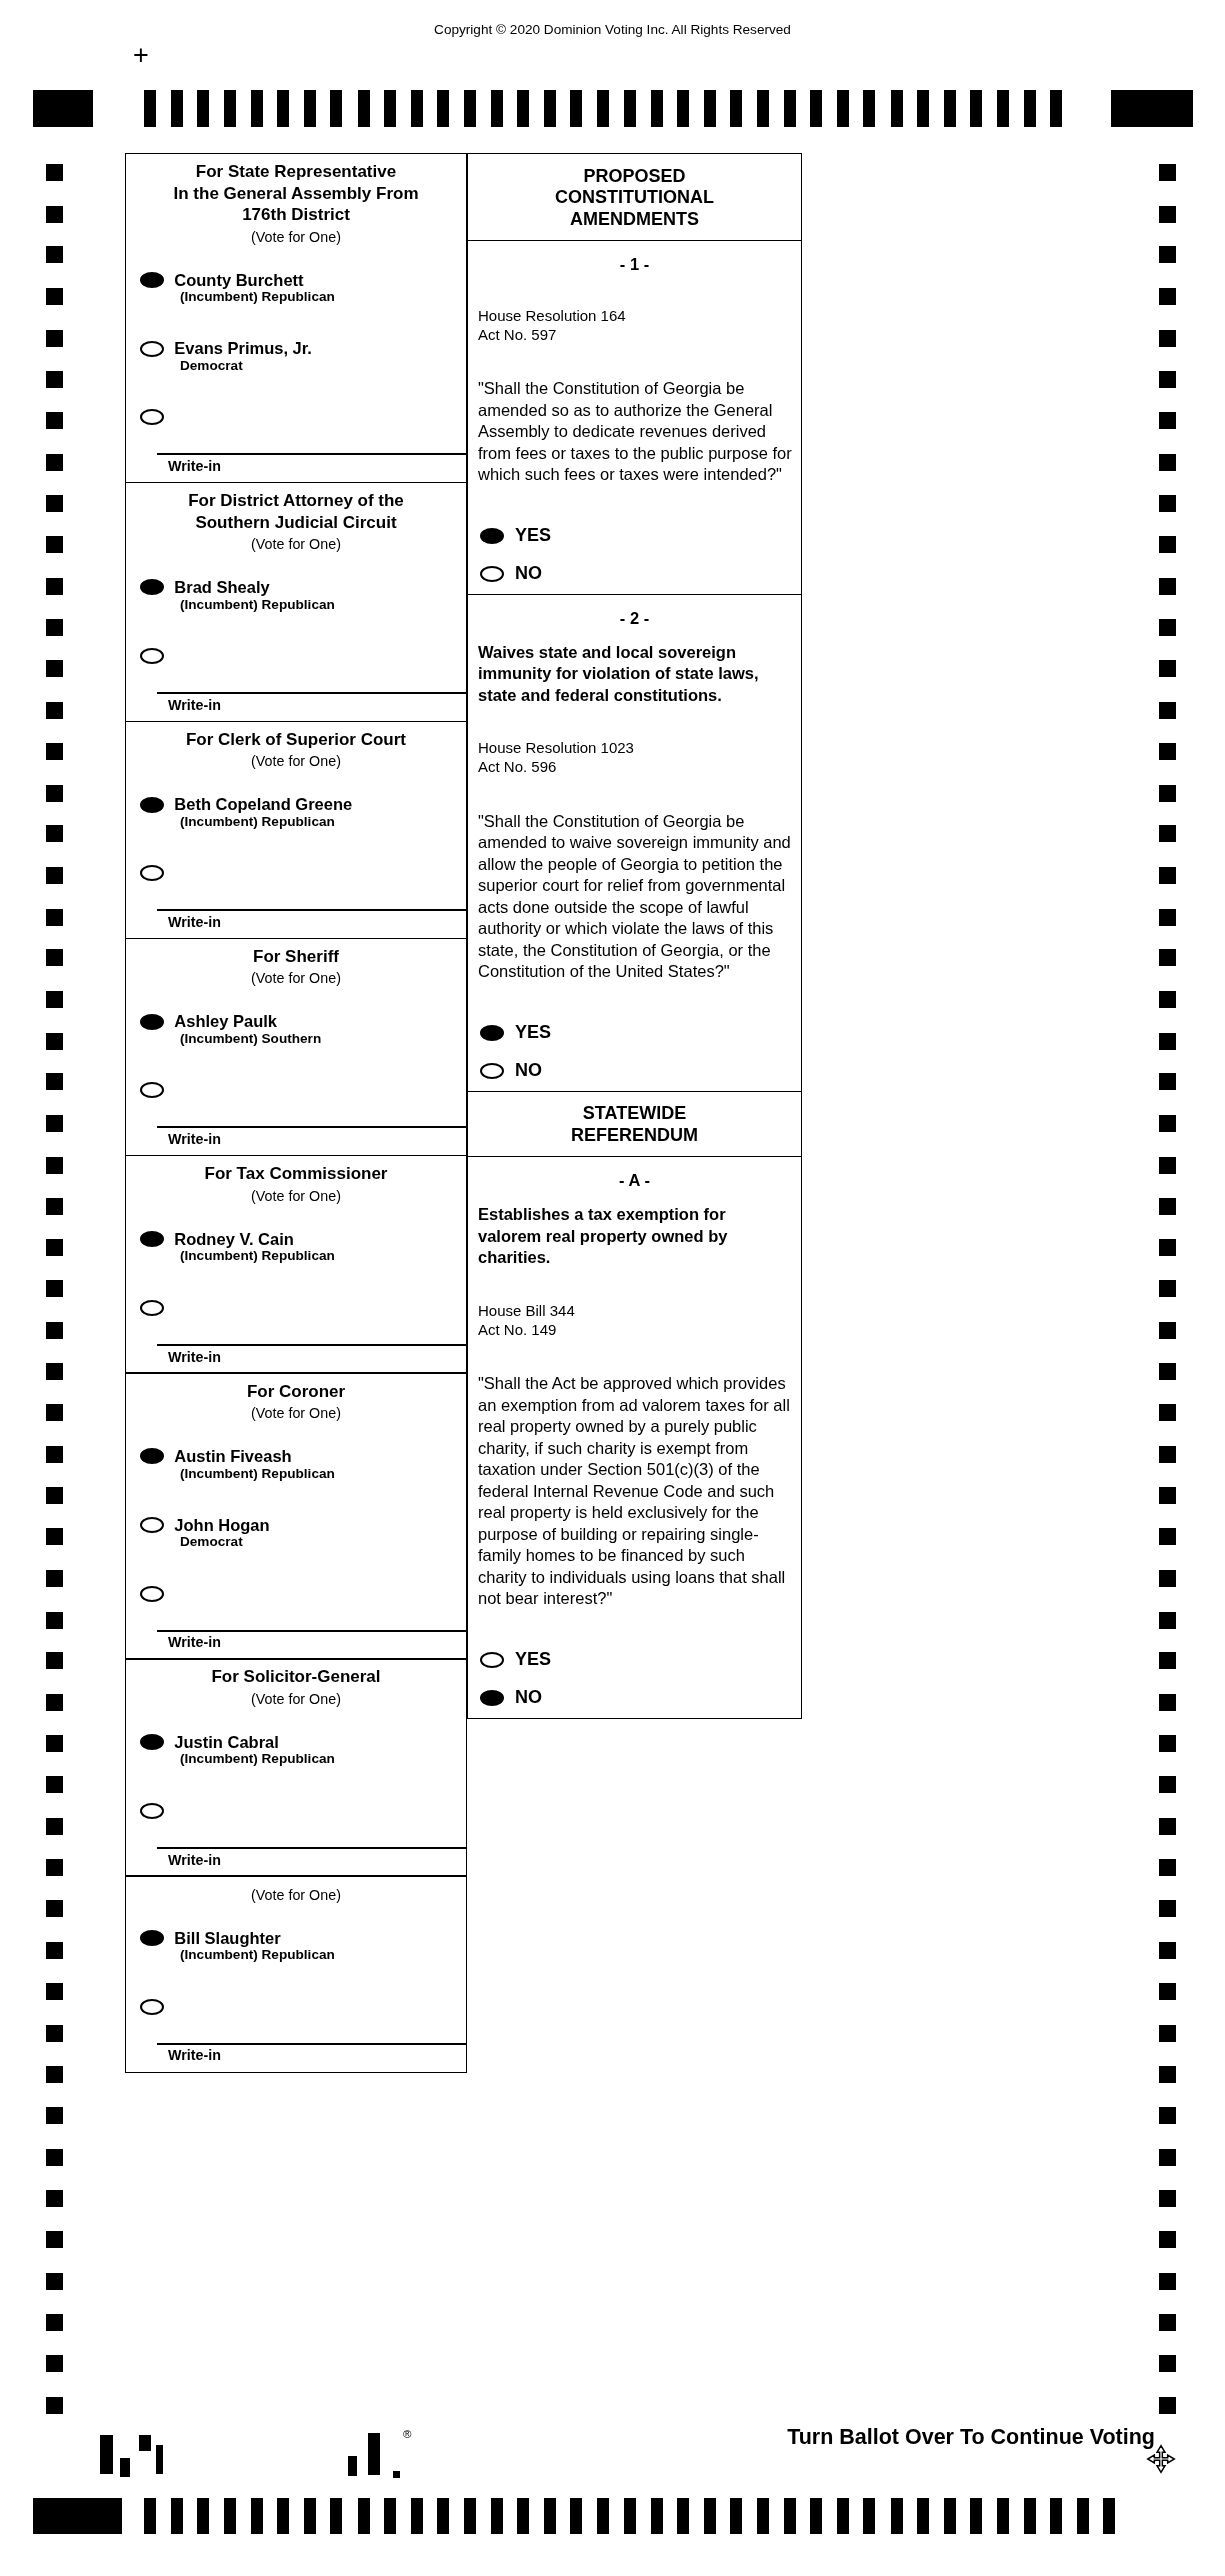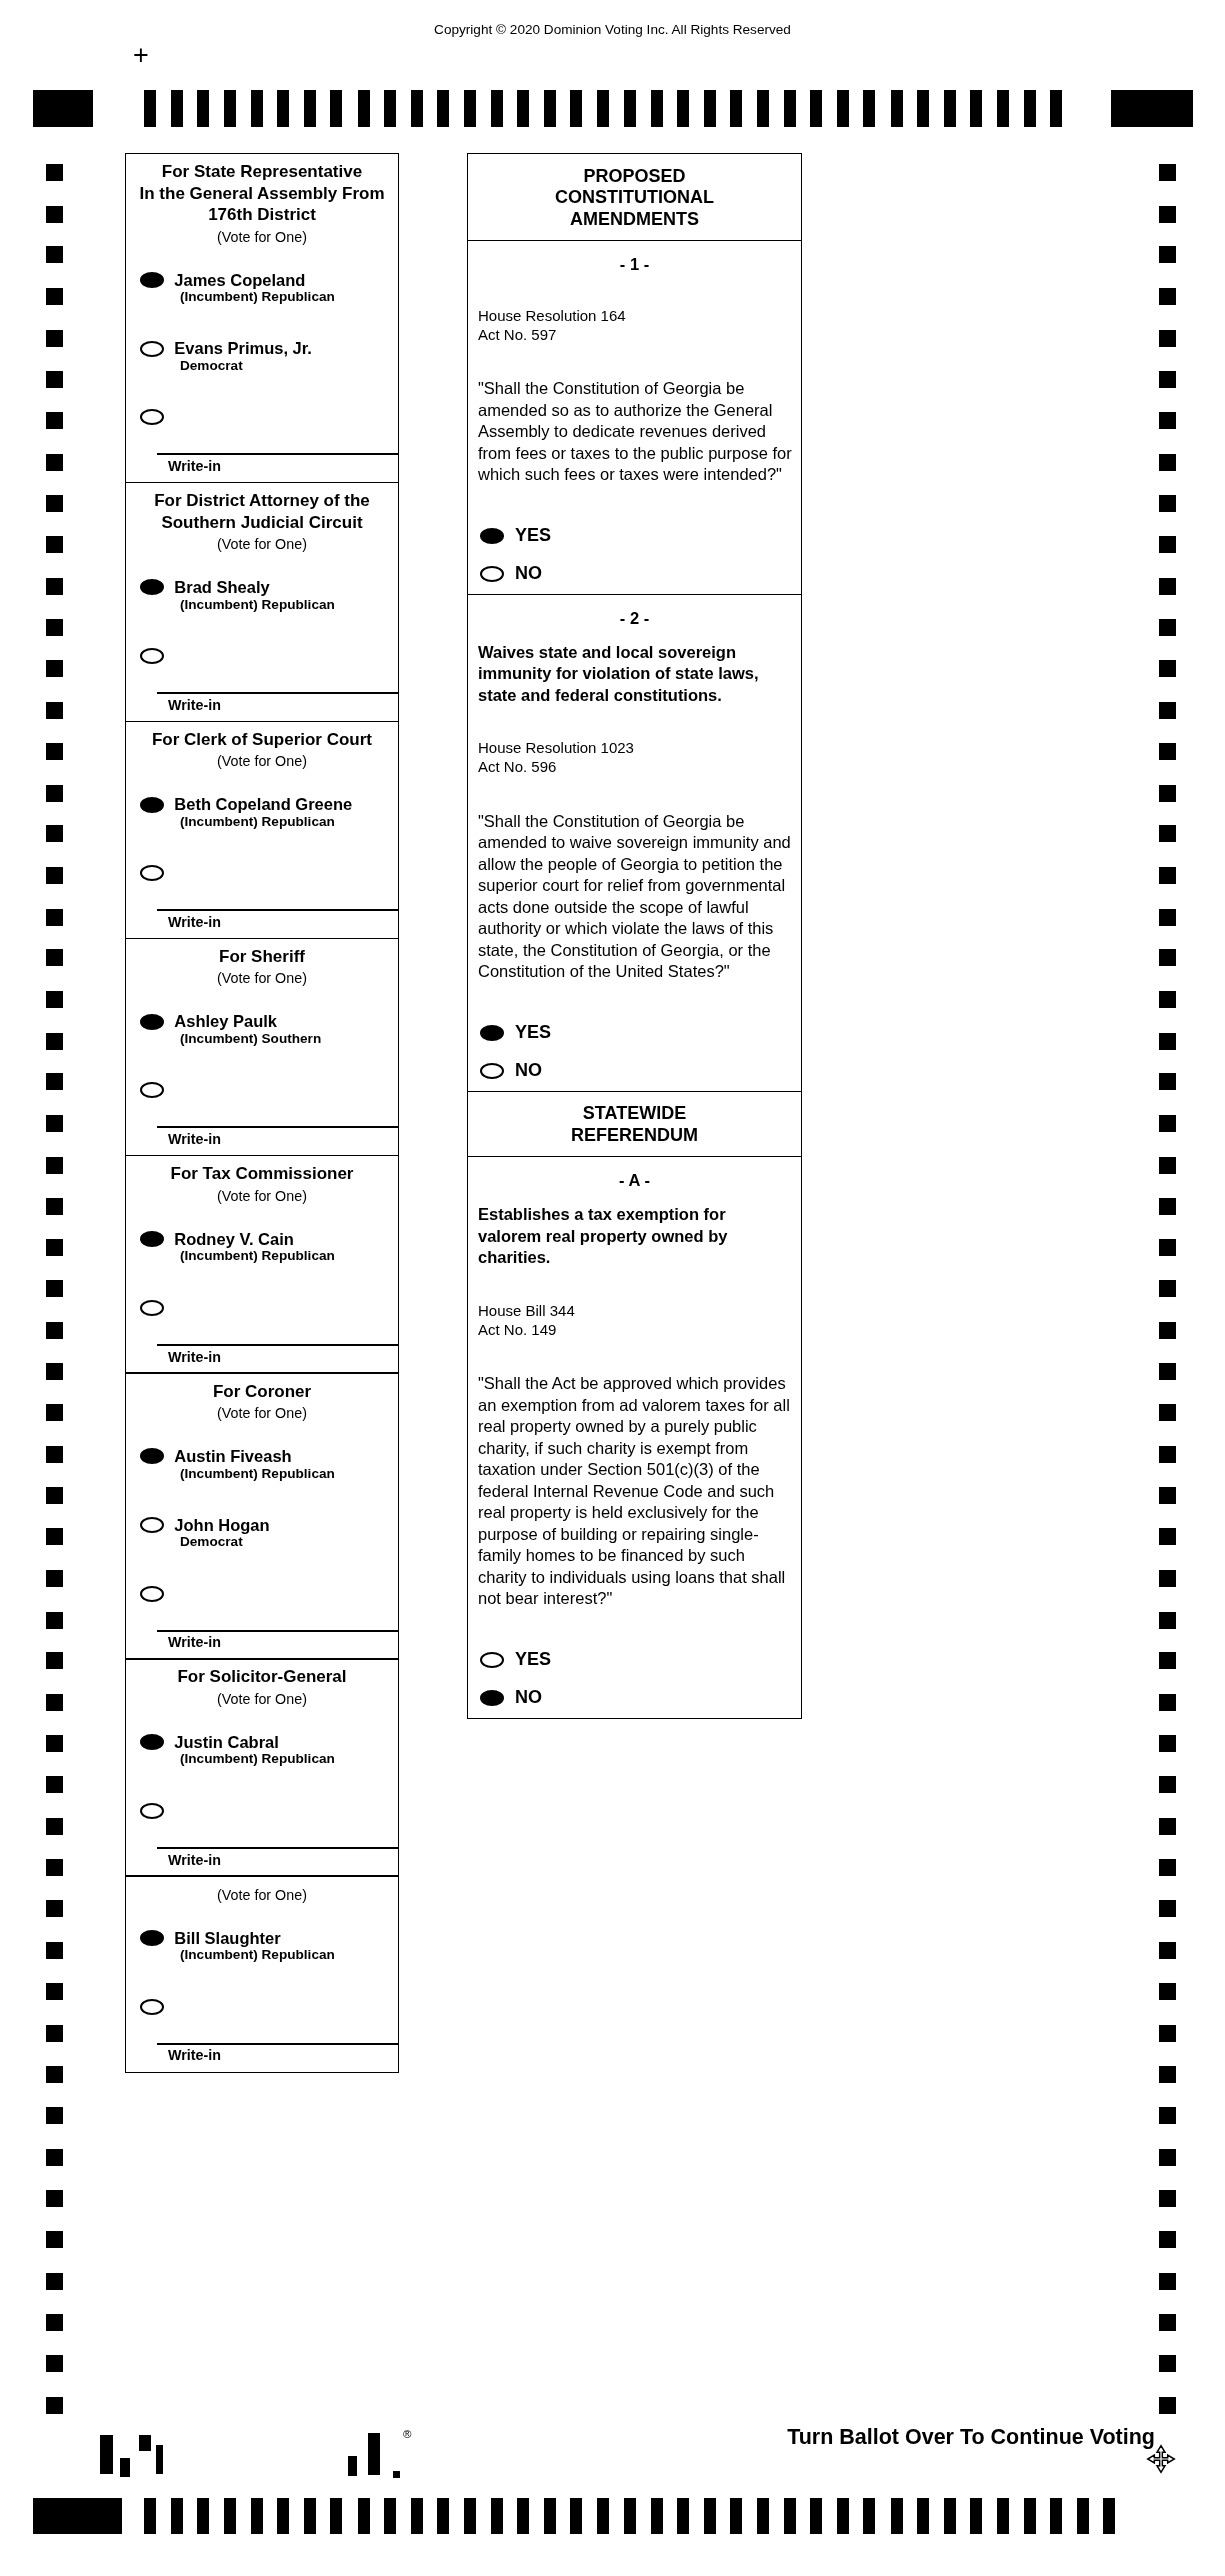--- a/index.html
+++ b/index.html
@@ -7,21 +7,21 @@
         font-family:"Liberation Sans","DejaVu Sans",sans-serif;overflow:hidden;}
 
   
   .copyright{position:absolute;top:21.5px;left:0;width:100%;text-align:center;font-size:13.6px;}
   .plus-mark{position:absolute;left:133px;top:40px;font-size:27px;font-weight:400;}
 
   
   .tmark{position:absolute;background:#000;}
 
   
-  .left-column{position:absolute;left:125px;top:153px;width:274px;}
+  .left-column{position:absolute;left:125px;top:153px;width:342px;}
   .right-column{position:absolute;left:467px;top:153px;width:335px;border:1.4px solid #000;box-sizing:border-box;}
 
   
   .contest{border:1.4px solid #000;margin-top:-1.4px;padding-top:7.2px;box-sizing:border-box;}
   .contest:first-child{margin-top:0;}
   .contest-title{font-weight:bold;font-size:17px;line-height:21.5px;text-align:center;white-space:pre-line;}
   .contest-instruction{font-size:14.3px;text-align:center;margin:2.9px 0 26px;}
   .cand-row{display:flex;align-items:flex-start;padding-left:14.3px;margin-bottom:34px;}
   .bubble{display:inline-block;box-sizing:border-box;width:24px;height:16px;border:2.1px solid #000;
           border-radius:50%;background:#fff;flex:none;margin-top:1.4px;}
@@ -256,21 +256,21 @@
 
   <div class="left-column">
       <div class="contest">
         <div class="contest-title">For State Representative
 In the General Assembly From
 176th District</div>
         <div class="contest-instruction">(Vote for One)</div>
         <div class="cand-row">
           <div class="bubble filled"></div>
           <div class="cand-text">
-            <div class="cand-name">James Copeland</div>
+            <div class="cand-name">County Burchett</div>
             <div class="cand-detail">(Incumbent) Republican</div>
           </div>
         </div>
         <div class="cand-row">
           <div class="bubble"></div>
           <div class="cand-text">
             <div class="cand-name">Evans Primus, Jr.</div>
             <div class="cand-detail">Democrat</div>
           </div>
         </div>

